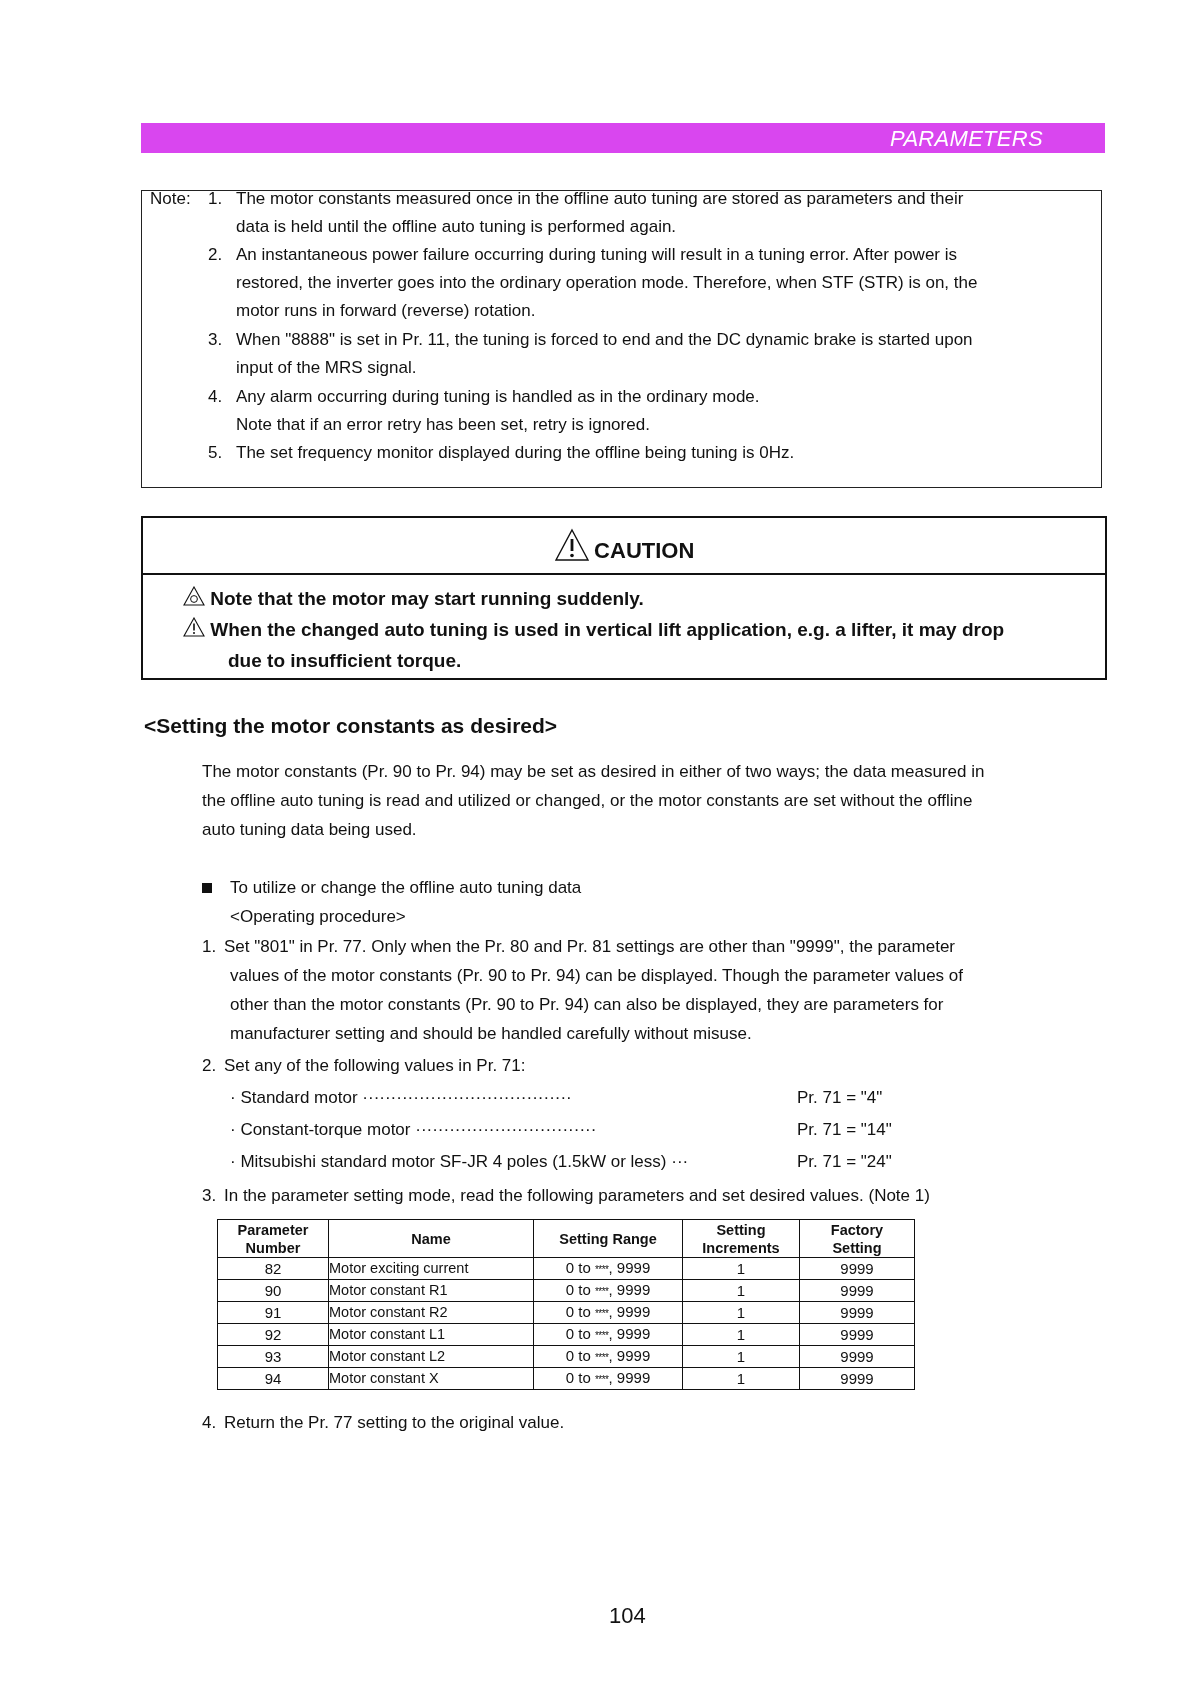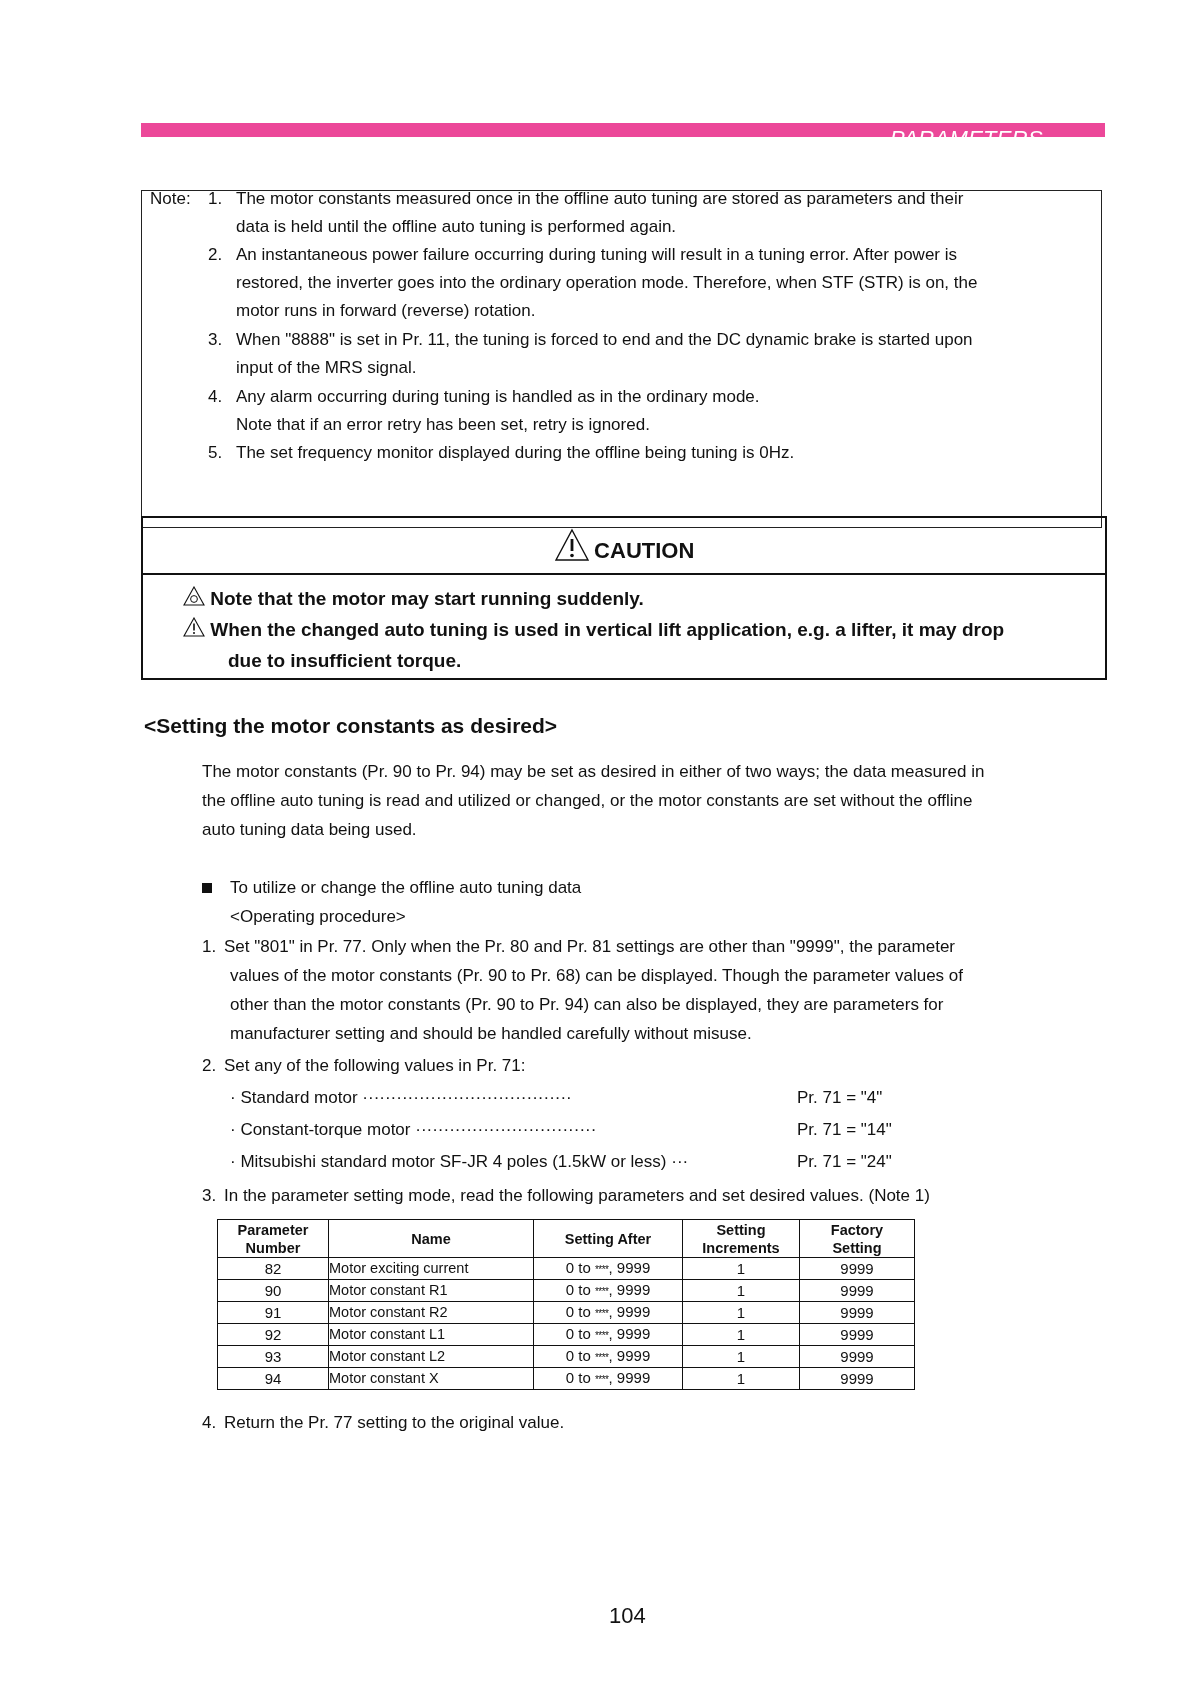--- a/index.html
+++ b/index.html
@@ -2,28 +2,28 @@
 <html><head>
 <meta charset="utf-8">
 <style>
   html, body { margin: 0; padding: 0; background: #ffffff; }
   body {
     width: 1198px; height: 1689px; position: relative; overflow: hidden;
     font-family: "Liberation Sans", sans-serif; color: #111;
   }
   .abs { position: absolute; }
   .header-bar {
-    left: 141px; top: 123px; width: 964px; height: 14px; background: #ec4899;
+    left: 141px; top: 123px; width: 964px; height: 30px; background: #d946ef;
   }
   .header-bar span {
     position: absolute; right: 62px; top: 3px; color: #fff; font-style: italic;
     font-size: 22px; letter-spacing: 0.3px;
   }
   .note-box {
-    left: 141px; top: 190px; width: 961px; height: 338px;
+    left: 141px; top: 190px; width: 961px; height: 298px;
     border: 1.5px solid #222; box-sizing: border-box;
   }
   .note-line { font-size: 17px; line-height: 28.5px; white-space: nowrap; }
   .caution-box {
     left: 141px; top: 516px; width: 966px; height: 164px;
     border: 2.5px solid #111; box-sizing: border-box;
   }
   .caution-head {
     position: absolute; left: 0; right: 0; top: 0; height: 55px;
     border-bottom: 2.5px solid #111; text-align: center;
@@ -114,21 +114,21 @@
 <div class="abs para" style="left:202px; top:757px;">The motor constants (Pr. 90 to Pr. 94) may be set as desired in either of two ways; the data measured in</div>
 <div class="abs para" style="left:202px; top:786px;">the offline auto tuning is read and utilized or changed, or the motor constants are set without the offline</div>
 <div class="abs para" style="left:202px; top:815px;">auto tuning data being used.</div>
 
 <div class="abs" style="left:202px; top:883px; width:10px; height:10px; background:#111;"></div>
 <div class="abs para" style="left:230px; top:873px;">To utilize or change the offline auto tuning data</div>
 <div class="abs para" style="left:230px; top:902px;">&lt;Operating procedure&gt;</div>
 
 <div class="abs para" style="left:202px; top:932px;">1.</div>
 <div class="abs para" style="left:224px; top:932px;">Set "801" in Pr. 77. Only when the Pr. 80 and Pr. 81 settings are other than "9999", the parameter</div>
-<div class="abs para" style="left:230px; top:961px;">values of the motor constants (Pr. 90 to Pr. 68) can be displayed. Though the parameter values of</div>
+<div class="abs para" style="left:230px; top:961px;">values of the motor constants (Pr. 90 to Pr. 94) can be displayed. Though the parameter values of</div>
 <div class="abs para" style="left:230px; top:990px;">other than the motor constants (Pr. 90 to Pr. 94) can also be displayed, they are parameters for</div>
 <div class="abs para" style="left:230px; top:1019px;">manufacturer setting and should be handled carefully without misuse.</div>
 
 <div class="abs para" style="left:202px; top:1051px;">2.</div>
 <div class="abs para" style="left:224px; top:1051px;">Set any of the following values in Pr. 71:</div>
 
 <div class="abs para" style="left:230px; top:1083px;">
   <span>·&nbsp;</span><span>Standard motor</span>
   <span>·····································</span>
 </div>
@@ -147,21 +147,21 @@
 <div class="abs para" style="left:797px; top:1147px;">Pr. 71 = "24"</div>
 
 <div class="abs para" style="left:202px; top:1181px;">3.</div>
 <div class="abs para" style="left:224px; top:1181px;">In the parameter setting mode, read the following parameters and set desired values. (Note 1)</div>
 
 <table class="ptable">
   <thead>
     <tr>
       <th style="width:110px;"><span>Parameter</span><br><span>Number</span></th>
       <th style="width:204px;">Name</th>
-      <th style="width:148px;">Setting After</th>
+      <th style="width:148px;">Setting Range</th>
       <th style="width:116px;"><span>Setting</span><br><span>Increments</span></th>
       <th style="width:114px;"><span>Factory</span><br><span>Setting</span></th>
     </tr>
   </thead>
   <tbody>
     <tr>
       <td>82</td>
       <td class="name">Motor exciting current</td>
       <td><span>0 to </span><span class="stars">****</span><span>, 9999</span></td>
       <td>1</td>

